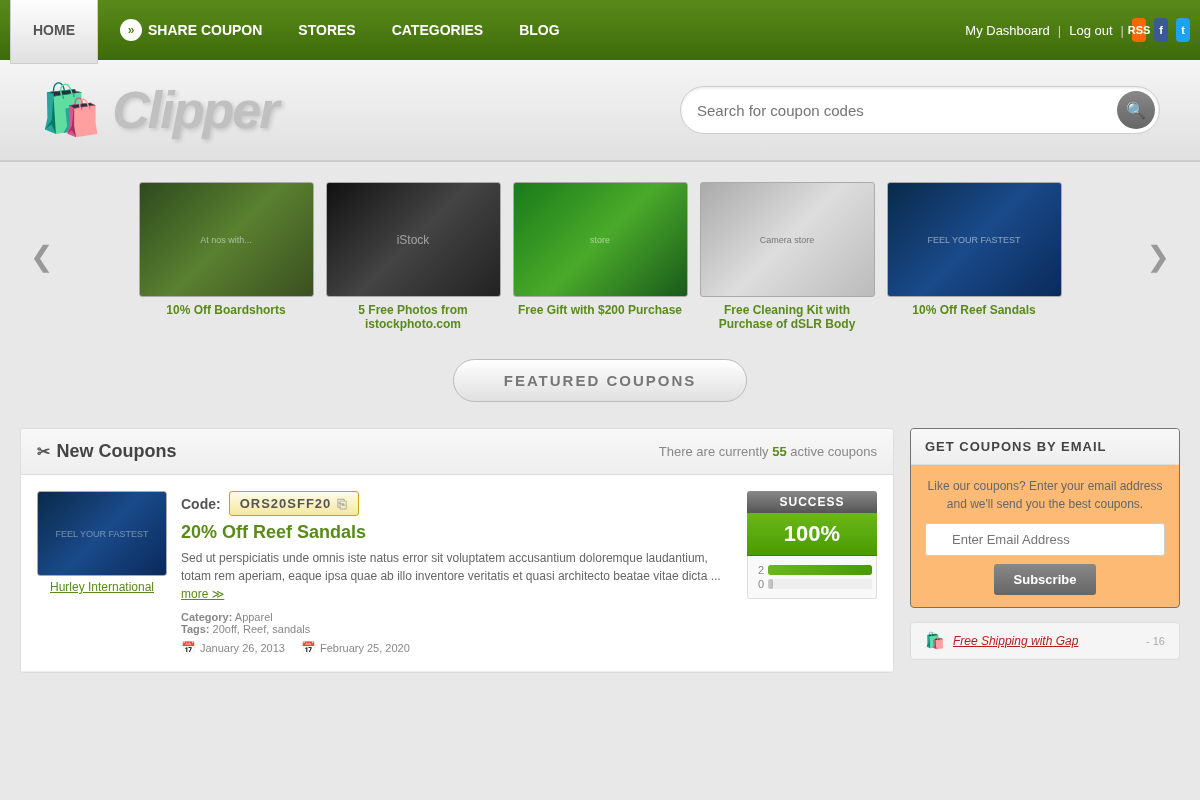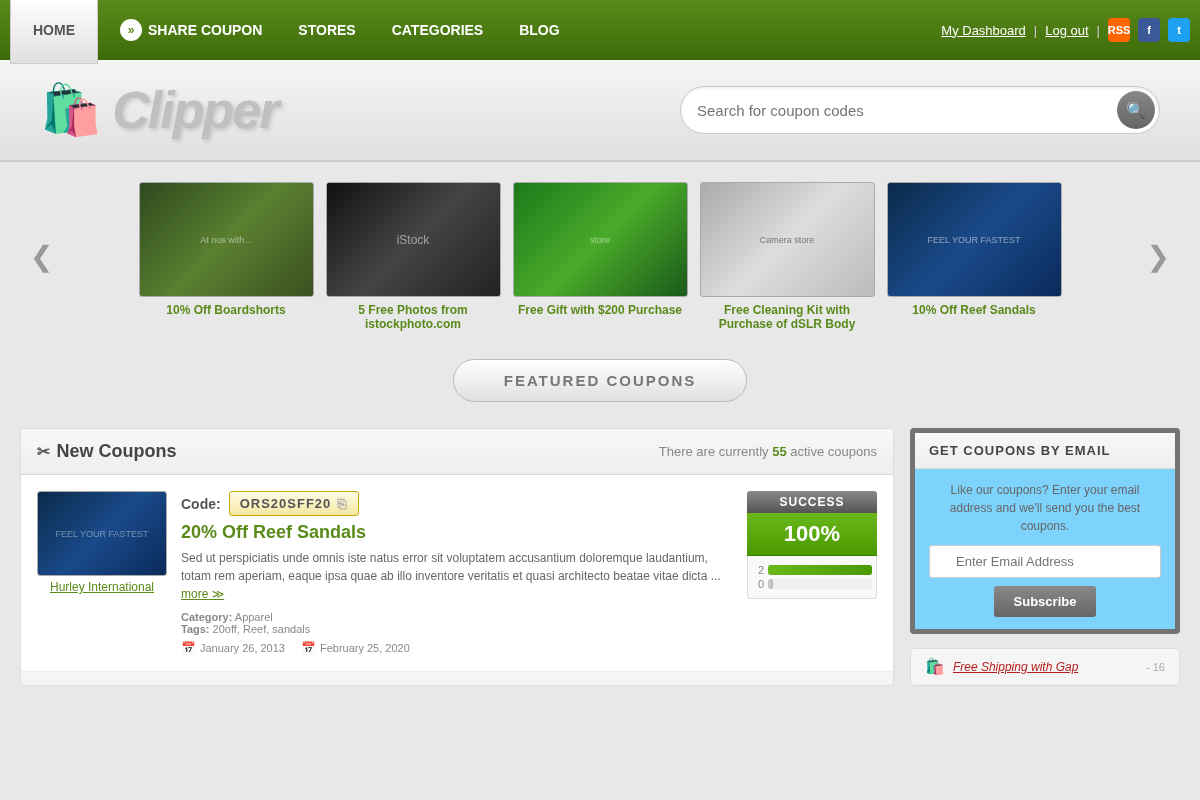--- a/index.html
+++ b/index.html
@@ -60,24 +60,24 @@
       text-transform: uppercase;
       cursor: pointer;
     }
     .nav-right {
       margin-left: auto;
       display: flex;
       align-items: center;
       gap: 8px;
       font-size: 13px;
     }
-    .nav-right a { color: #fff; text-decoration: underline; cursor: pointer; }
+    .nav-right a { color: #fff; cursor: pointer; }
     .nav-right .sep { color: #ccc; }
     .social-icon {
-      width: 22px;
+      width: 14px;
       height: 24px;
       border-radius: 4px;
       display: flex;
       align-items: center;
       justify-content: center;
       color: #fff;
       font-weight: bold;
       font-size: 11px;
       cursor: pointer;
     }
@@ -359,22 +359,22 @@
     .vote-bar-gray { background: linear-gradient(to right, #ccc, #bbb); width: 5%; }
 
     
     .right-col {
       width: 270px;
       display: flex;
       flex-direction: column;
       gap: 14px;
     }
     .right-card {
-      background: #7dd3fc;
-      border: 5px solid #737373;
+      background: #fdba74;
+      border: 1px solid #737373;
       border-radius: 4px;
       overflow: hidden;
     }
     .right-card-header {
       background: linear-gradient(to bottom, #f8f8f8, #eee);
       border-bottom: 1px solid #ddd;
       padding: 10px 14px;
       font-size: 13px;
       font-weight: bold;
       color: #444;

